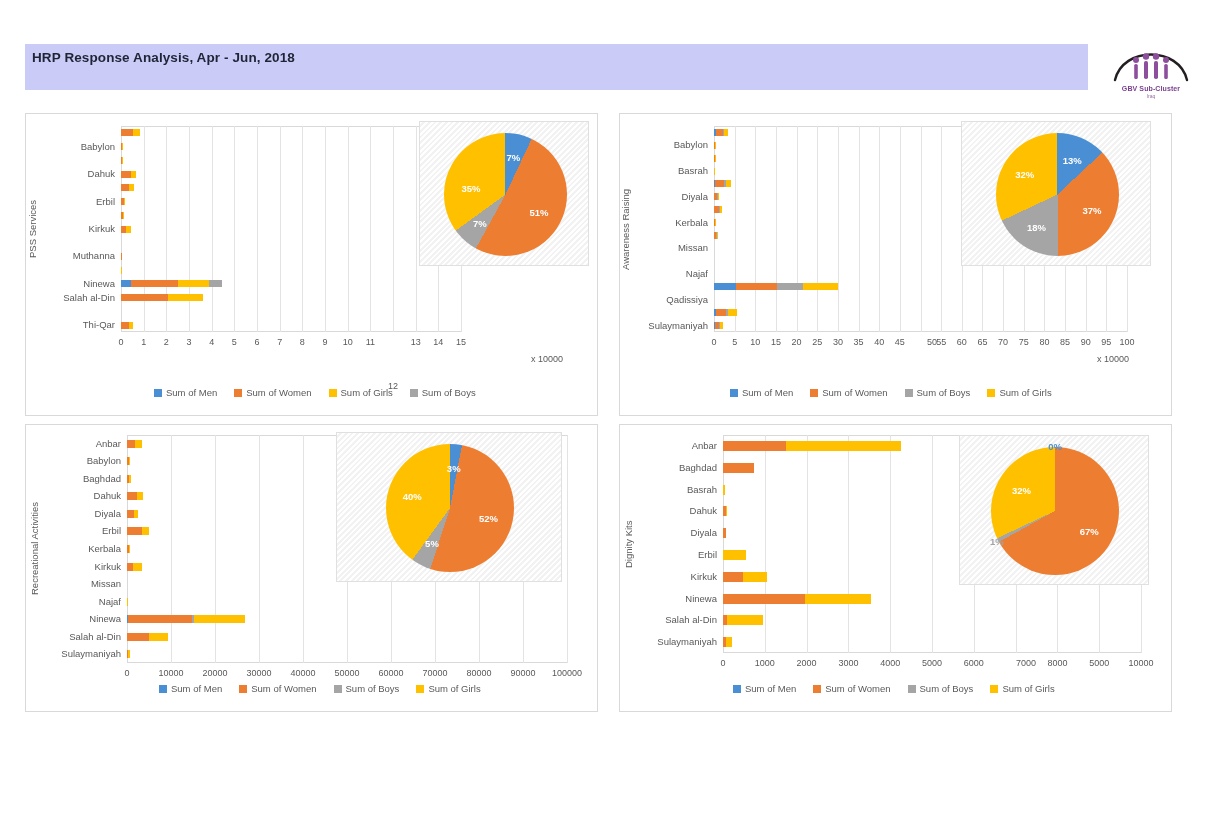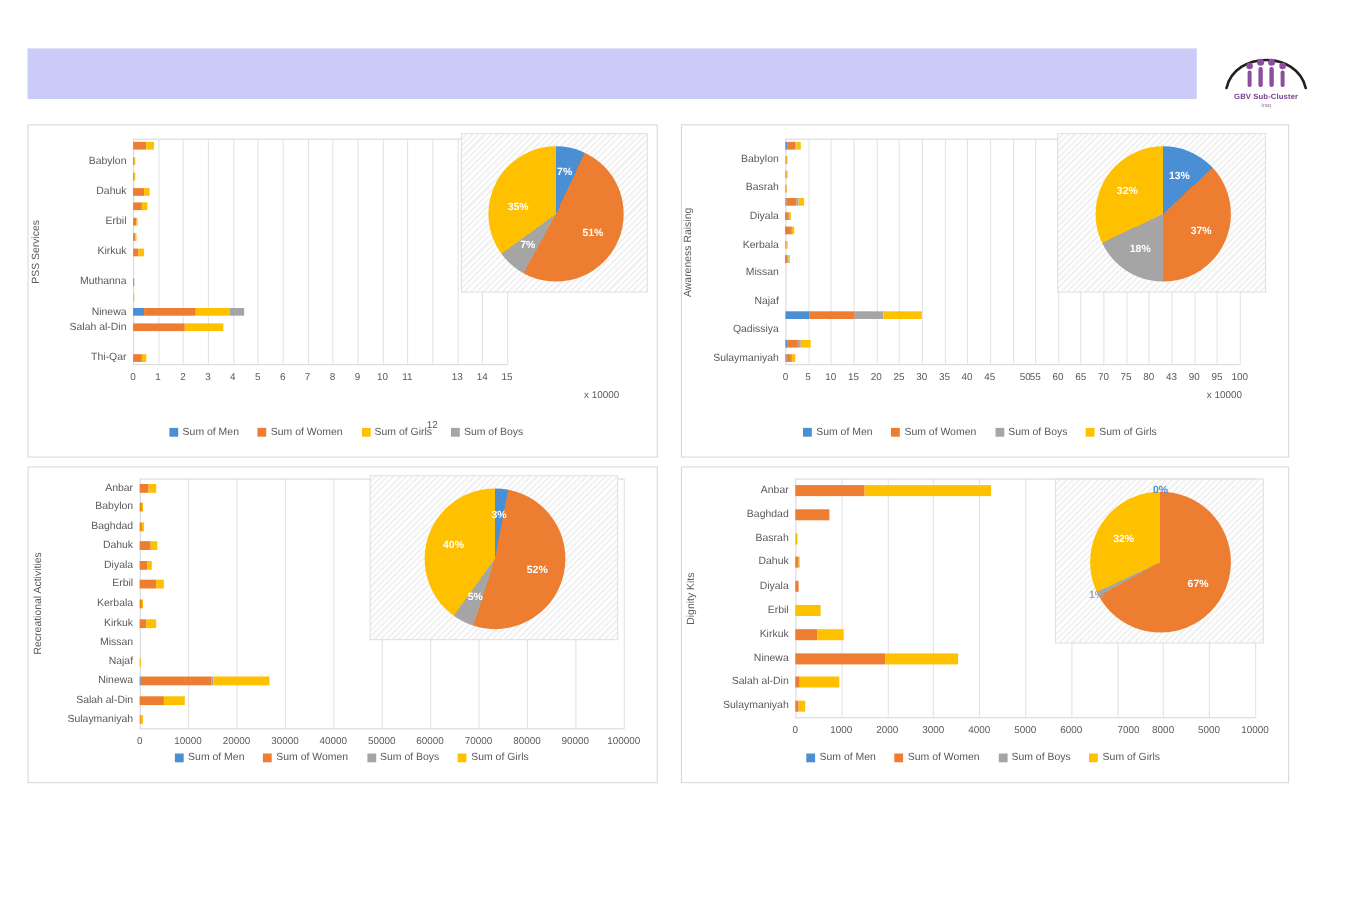--- a/index.html
+++ b/index.html
@@ -79,20 +79,21 @@
   }
   .pie{position:absolute;border-radius:50%;}
   .pie-label{position:absolute;font-size:9.5px;font-weight:bold;color:#ffffff;
     transform:translate(-50%,-50%);white-space:nowrap;}
 </style>
 </head>
 <body>
 
 <div class="header-band"></div>
 <div class="header-title-wrap">
+  <div class="header-line">HRP Response Analysis, Apr - Jun, 2018</div>
 </div>
 
 <div class="logo">
   <svg width="84" height="44" viewBox="0 0 84 44">
     <path d="M6 40 C 14 6, 70 6, 78 40" stroke="#231f20" stroke-width="2.4" fill="none" stroke-linecap="round"></path>
     <g fill="#8e4e9e">
       <circle cx="27" cy="20" r="3"></circle>
         <rect x="25.2" y="24" width="3.6" height="15" rx="1.6"></rect>
       <circle cx="37" cy="16.5" r="3.2"></circle>
         <rect x="35" y="21" width="4" height="18" rx="1.8"></rect>
@@ -349,21 +350,21 @@
         <div class="x-tick" style="left: 144.55px;">35</div>
         <div class="x-tick" style="left: 165.2px;">40</div>
         <div class="x-tick" style="left: 185.85px;">45</div>
         <div class="x-tick" style="left: 218px;">50</div>
         <div class="x-tick" style="left: 227.15px;">55</div>
         <div class="x-tick" style="left: 247.8px;">60</div>
         <div class="x-tick" style="left: 268.45px;">65</div>
         <div class="x-tick" style="left: 289.1px;">70</div>
         <div class="x-tick" style="left: 309.75px;">75</div>
         <div class="x-tick" style="left: 330.4px;">80</div>
-        <div class="x-tick" style="left: 351.05px;">43</div>
+        <div class="x-tick" style="left: 351.05px;">85</div>
         <div class="x-tick" style="left: 371.7px;">90</div>
         <div class="x-tick" style="left: 392.35px;">95</div>
         <div class="x-tick" style="left: 413px;">100</div>
       </div>
       <div class="x-unit" style="left: 477px; top: 240px;">x 10000</div>
       <div class="legend" style="left: 110px; top: 273px;">
         <div class="legend-item">
           <span class="legend-swatch" style="background: rgb(74, 143, 212);"></span>
           <span>Sum of Men</span>
         </div>

